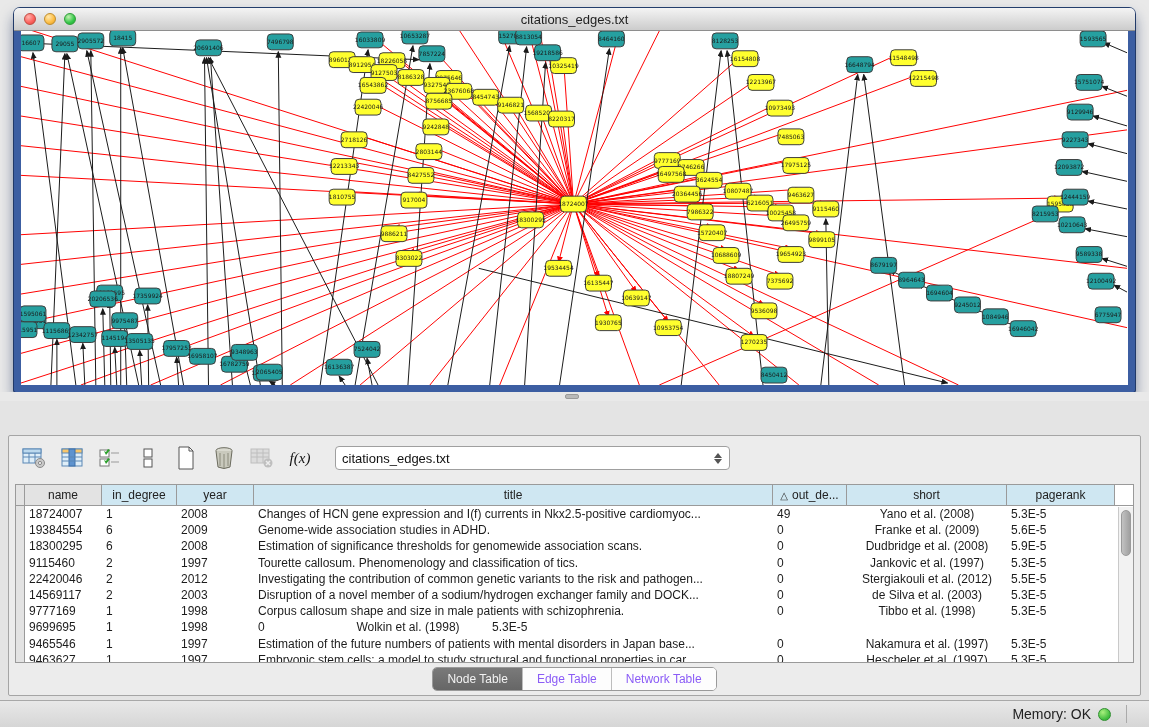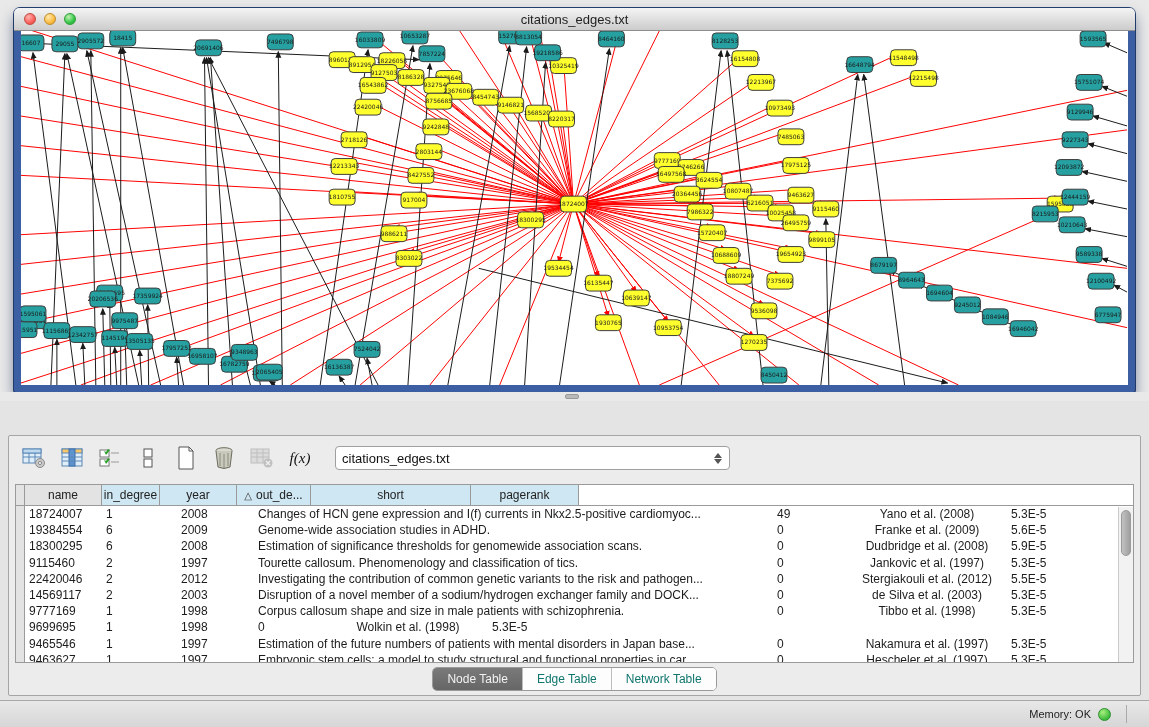--- a/index.html
+++ b/index.html
@@ -66,30 +66,30 @@
     display:flex; align-items:center; }
   .td.center { justify-content:center; }
   .vscroll { position:absolute; right:0; top:22px; bottom:0; width:15px; background:#f2f2f2;
     border-left:1px solid #c9c9c9; }
   .vscroll .thumb { position:absolute; left:2px; top:3px; width:10px; height:46px; border-radius:6px;
     background:linear-gradient(90deg,#c2c2c2,#9f9f9f); border:1px solid #9a9a9a; }
 
   .tabsrow { position:absolute; left:0; right:0; bottom:4px; height:24px; display:flex; justify-content:center; }
   .segmented { display:flex; border:1px solid #9a9a9a; border-radius:5px; overflow:hidden; background:#fdfdfd;
     box-shadow:0 1px 0 rgba(255,255,255,.7) inset; }
-  .seg { font-size:12px; padding:3px 14px; color:#0f766e; display:flex; align-items:center;
+  .seg { font-size:12px; padding:3px 14px; color:#8b5cf6; display:flex; align-items:center;
     border-right:1px solid #bdbdbd; background:#fdfdfd; }
   .seg:last-child { border-right:none; }
   .seg.active { background:linear-gradient(#7a7a7a,#666666); color:#f2f2f2; }
 
   
   .statusbar { position:absolute; left:0; top:700px; width:1149px; height:27px;
     background:linear-gradient(#e8e8e8,#d6d6d6); border-top:1px solid #a8a8a8;
     display:flex; align-items:center; justify-content:flex-end; padding-right:22px; gap:7px; }
-  .statusbar .memtext { font-size:11px; color:#222; }
+  .statusbar .memtext { font-size:14px; color:#222; }
   .memdot { width:13px; height:13px; border-radius:50%;
     background:radial-gradient(circle at 35% 30%, #a9f07e, #3dbb3d 70%); border:1px solid #2e8f2e; }
   .statusbar .divider { width:1px; height:18px; background:#aaa; margin-left:8px; }
 </style>
 </head>
 <body>
 
 <div id="root">
 
   <div class="graph-window">
@@ -787,25 +787,28 @@
             </span>
         </div>
       </div>
 
       <div class="tablebox">
         <div class="thead" id="thead">
             <div class="rowhdr"></div>
             <div class="th gray" style="width: 77px; flex: 0 0 auto;">
               <span>name</span>
             </div>
-            <div class="th" style="width: 58px; flex: 0 0 auto;">
+            <div class="th" style="width: 75px; flex: 0 0 auto;">
               <span>in_degree</span>
             </div>
             <div class="th" style="width: 77px; flex: 0 0 auto;">
               <span>year</span>
+            </div>
+            <div class="th" style="width: 519px; flex: 0 0 auto;">
+              <span>title</span>
             </div>
             <div class="th" style="width: 74px; flex: 0 0 auto;">
               <span class="sort">△</span>
               <span>out_de...</span>
             </div>
             <div class="th" style="width: 160px; flex: 0 0 auto;">
               <span>short</span>
             </div>
             <div class="th" style="width: 108px; flex: 0 0 auto;">
               <span>pagerank</span>

